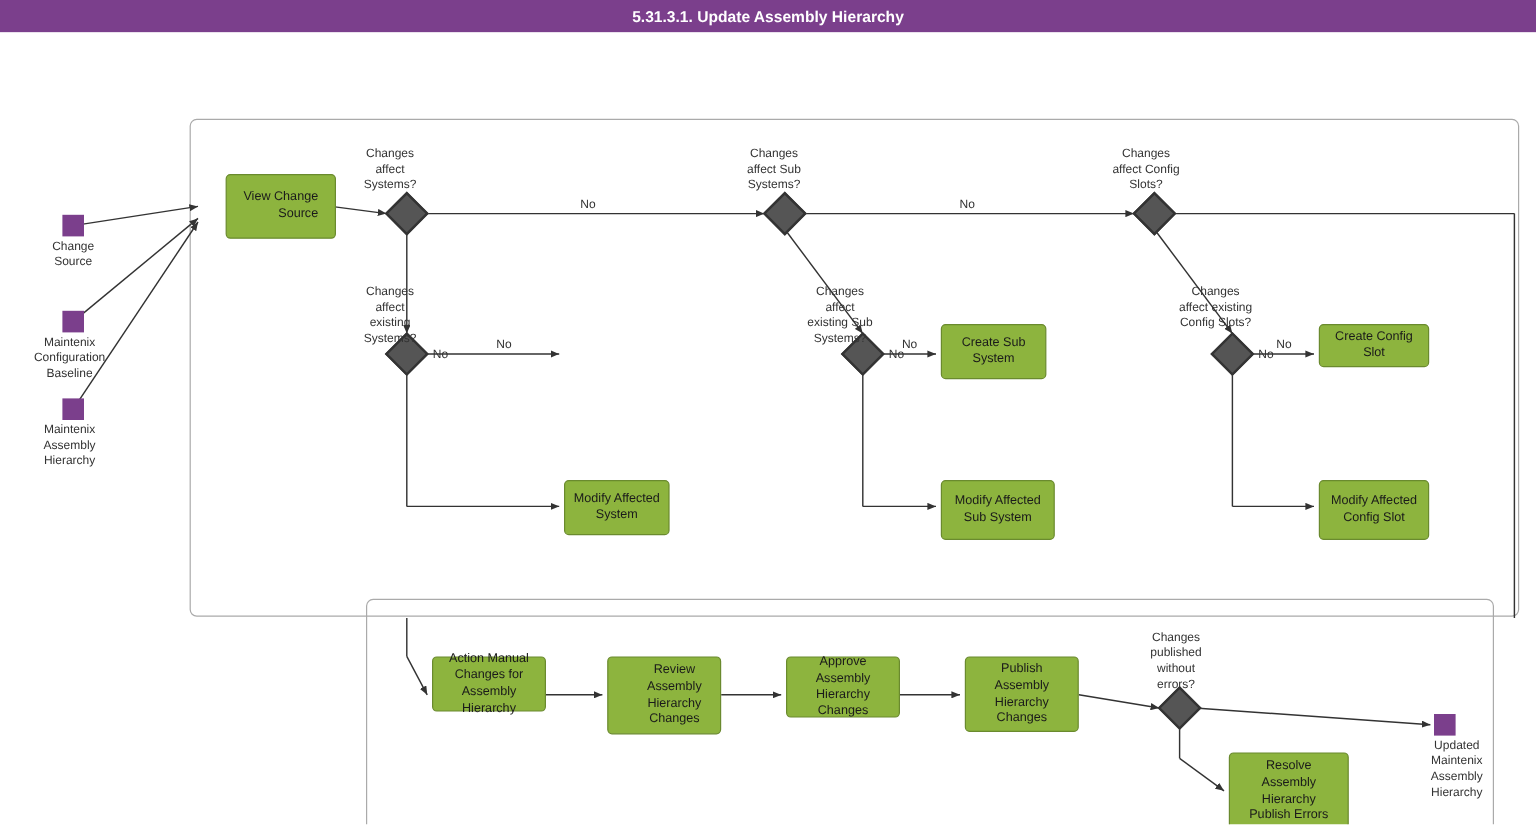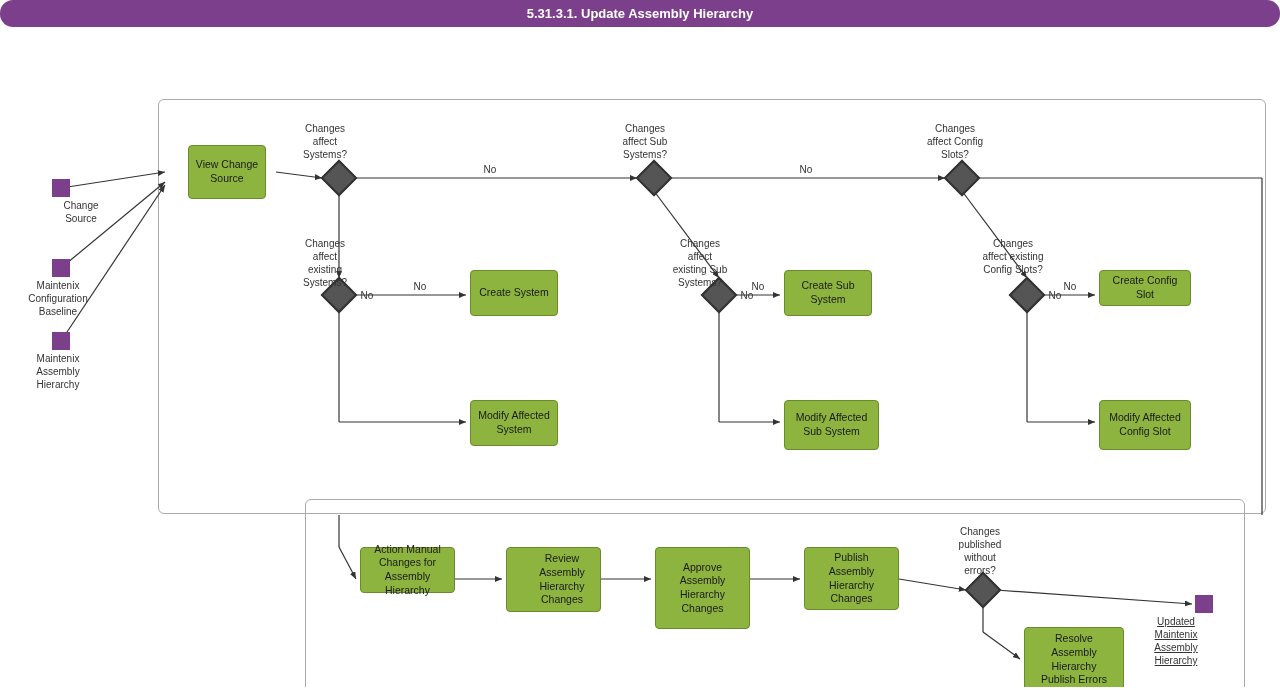--- a/index.html
+++ b/index.html
@@ -5,21 +5,20 @@
     * { box-sizing: border-box; margin: 0; padding: 0; }
     body { background: #fff; font-family: Arial, sans-serif; font-size: 11px; overflow: hidden; }
 
     .title-bar {
       background: #7B3F8C;
       color: white;
       text-align: center;
       padding: 6px 0;
       font-size: 13px;
       font-weight: bold;
-      border-radius: 13px;
     }
 
     .diagram-area {
       width: 1280px;
       height: 660px;
       position: relative;
       background: #fff;
       overflow: hidden;
     }
 
@@ -166,38 +165,35 @@
     <line x1="983" y1="576" x2="983" y2="605" stroke="#333" stroke-width="1.2"></line>
     <line x1="983" y1="605" x2="1020" y2="632" stroke="#333" stroke-width="1.2" marker-end="url(#arrowhead-sm)"></line>
 
     <line x1="339" y1="488" x2="339" y2="520" stroke="#333" stroke-width="1.2"></line>
     <line x1="339" y1="520" x2="356" y2="552" stroke="#333" stroke-width="1.2" marker-end="url(#arrowhead-sm)"></line>
 
     <line x1="1262" y1="151" x2="1262" y2="488" stroke="#333" stroke-width="1.2"></line>
   </svg>
 
   <div class="purple-box" style="left:52px; top:152px;"></div>
-  <div class="label" style="left:38px; top:172px; width:46px;margin-left:20px;">Change<br>Source</div>
+  <div class="label" style="left:38px; top:172px; width:46px;">Change<br>Source</div>
 
   <div class="purple-box" style="left:52px; top:232px;"></div>
   <div class="label" style="left:22px; top:252px; width:72px;">Maintenix<br>Configuration<br>Baseline</div>
 
   <div class="purple-box" style="left:52px; top:305px;"></div>
   <div class="label" style="left:30px; top:325px; width:56px;">Maintenix<br>Assembly<br>Hierarchy</div>
 
   <div class="purple-box" style="left:1195px; top:568px;"></div>
-  <div class="label" style="left:1140px; top:588px; width:72px;text-decoration:underline;">Updated<br>Maintenix<br>Assembly<br>Hierarchy</div>
-
-  <div class="process-box" style="left:188px; top:118px; width:78px; height:54px;">
+  <div class="label" style="left:1178px; top:588px; width:72px;">Updated<br>Maintenix<br>Assembly<br>Hierarchy</div>
+
+  <div class="process-box" style="left:188px; top:118px; width:92px; height:54px;text-align:right;">
     <span>View Change<br>Source</span>
   </div>
 
-  <div class="process-box" style="left:470px; top:243px; width:88px; height:46px;">
-    <span>Create System</span>
-  </div>
 
   <div class="process-box" style="left:470px; top:373px; width:88px; height:46px;">
     <span>Modify Affected<br>System</span>
   </div>
 
   <div class="process-box" style="left:784px; top:243px; width:88px; height:46px;">
     <span>Create Sub<br>System</span>
   </div>
 
   <div class="process-box" style="left:784px; top:373px; width:95px; height:50px;">
@@ -213,21 +209,21 @@
   </div>
 
   <div class="process-box" style="left:360px; top:520px; width:95px; height:46px;">
     <span>Action Manual<br>Changes for<br>Assembly<br>Hierarchy</span>
   </div>
 
   <div class="process-box" style="left:506px; top:520px; width:95px; height:65px;padding-left:21px;">
     <span>Review<br>Assembly<br>Hierarchy<br>Changes</span>
   </div>
 
-  <div class="process-box" style="left:655px; top:520px; width:95px; height:82px;">
+  <div class="process-box" style="left:655px; top:520px; width:95px; height:51px;">
     <span>Approve<br>Assembly<br>Hierarchy<br>Changes</span>
   </div>
 
   <div class="process-box" style="left:804px; top:520px; width:95px; height:63px;">
     <span>Publish<br>Assembly<br>Hierarchy<br>Changes</span>
   </div>
 
   <div class="process-box" style="left:1024px; top:600px; width:100px; height:65px;">
     <span>Resolve<br>Assembly<br>Hierarchy<br>Publish Errors</span>
   </div>

